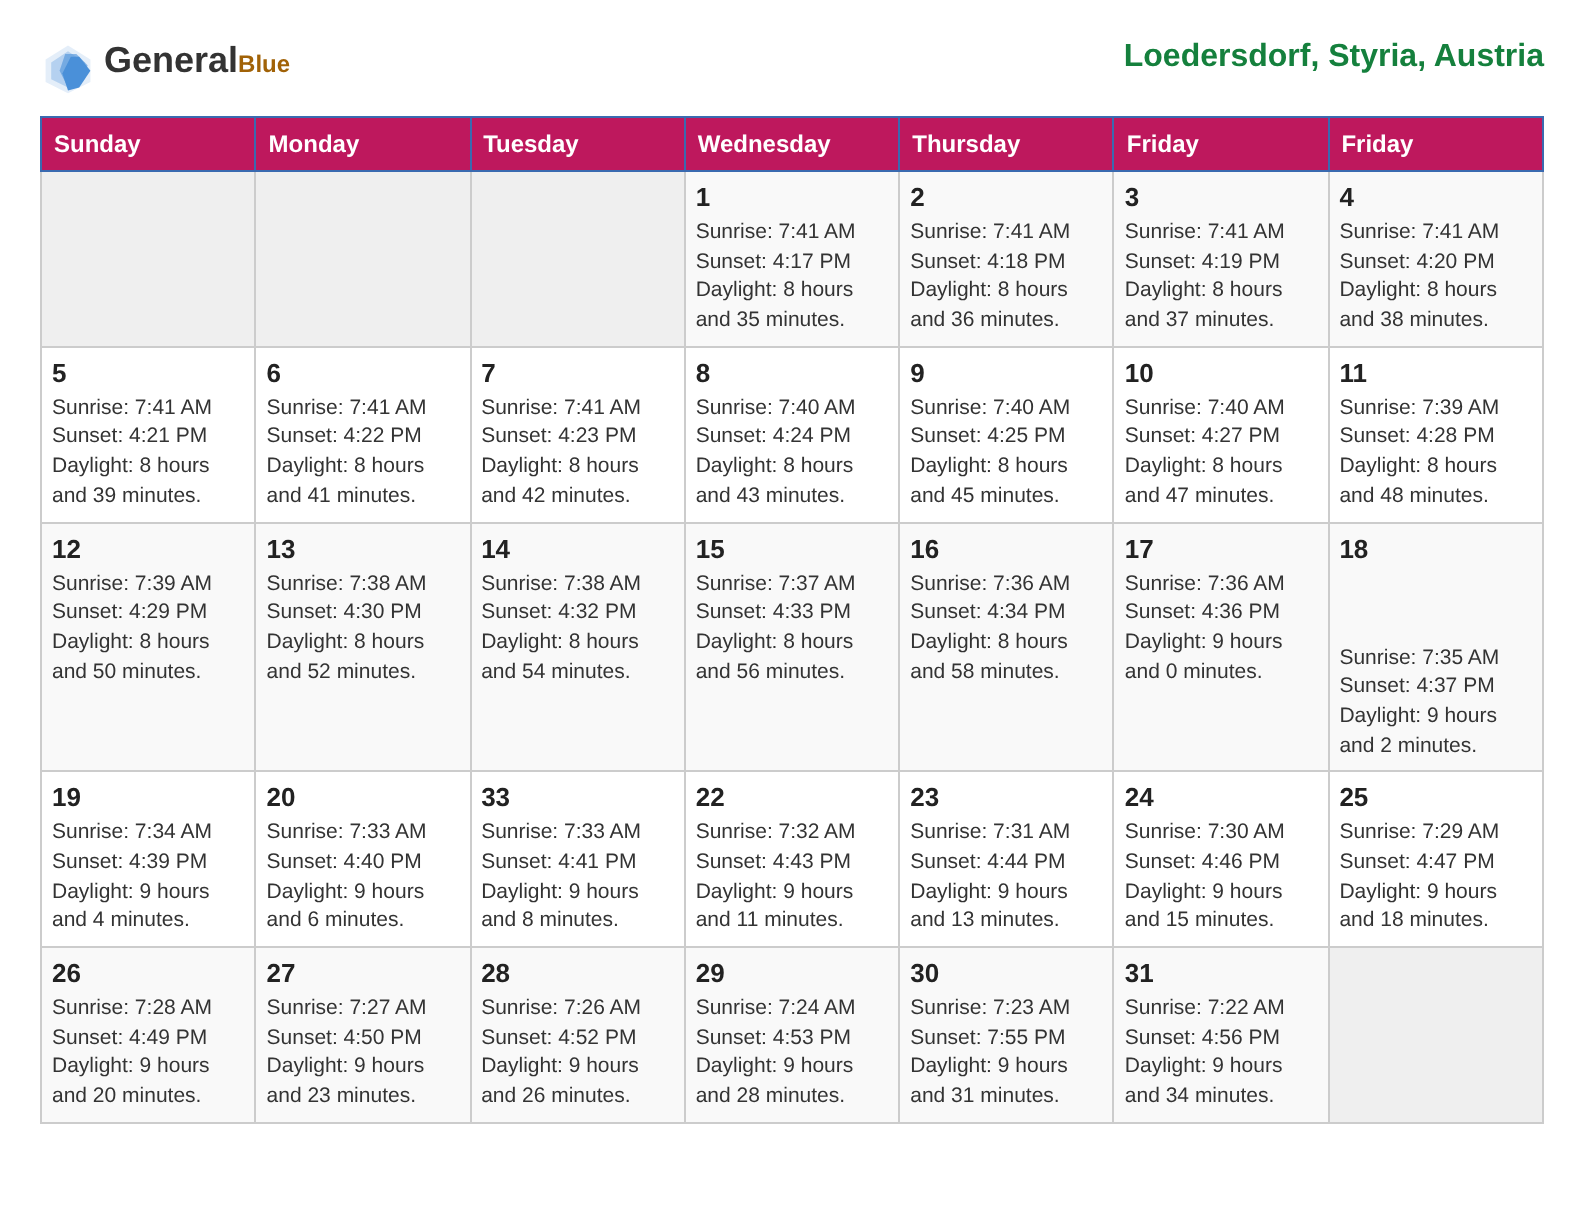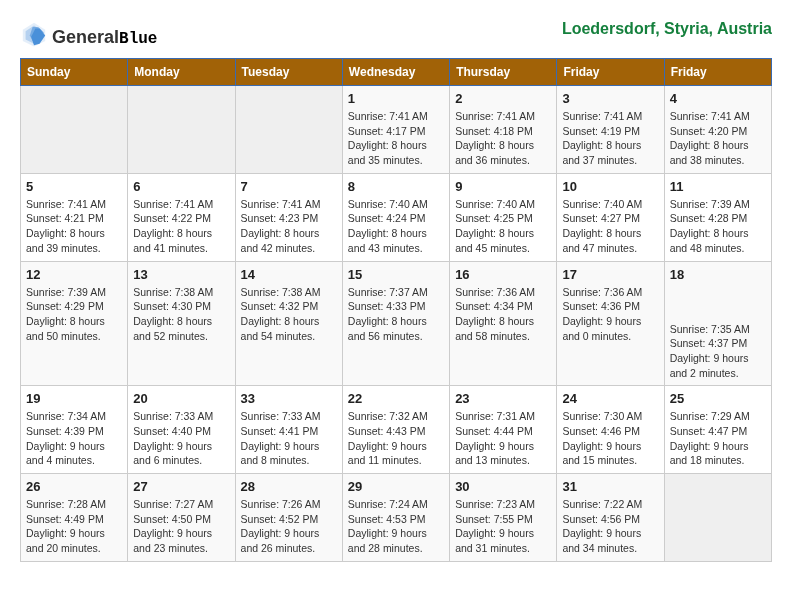--- a/index.html
+++ b/index.html
@@ -11,25 +11,25 @@
       padding: 20px;
     }
     .header {
       display: flex;
       justify-content: space-between;
       align-items: flex-start;
       margin-bottom: 10px;
     }
     .logo {
       display: flex;
-      align-items: flex-end;
+      align-items: flex-start;
       gap: 4px;
     }
     .logo-text-general { font-size: 18px; font-weight: bold; color: #333; }
-    .logo-text-blue { font-size: 16px; font-weight: bold; color: #000000; font-family: Liberation Mono, monospace; }
+    .logo-text-blue { font-size: 12px; font-weight: bold; color: #a16207; }
     .logo-icon {
       width: 28px;
       height: 28px;
     }
     .title-block {
       text-align: right;
     }
     .title-block h1 {
       font-size: 32px;
       font-weight: bold;
@@ -39,21 +39,21 @@
       font-size: 16px;
       font-weight: bold;
       color: #15803d;
     }
     table {
       width: 100%;
       border-collapse: collapse;
       font-size: 11px;
     }
     thead tr th {
-      background: #a16207;
+      background: #be185d;
       color: #fff;
       text-align: left;
       padding: 6px 6px;
       font-size: 12px;
       font-weight: bold;
       border: 1px solid #3a6ab0;
     }
     tbody tr td {
       border: 1px solid #ccc;
       vertical-align: top;

